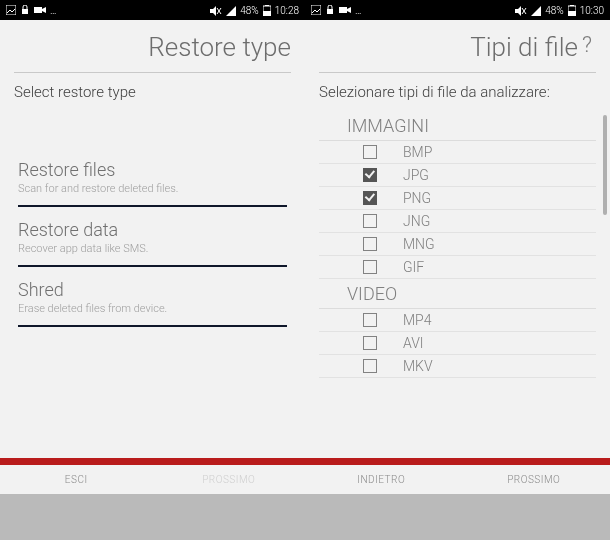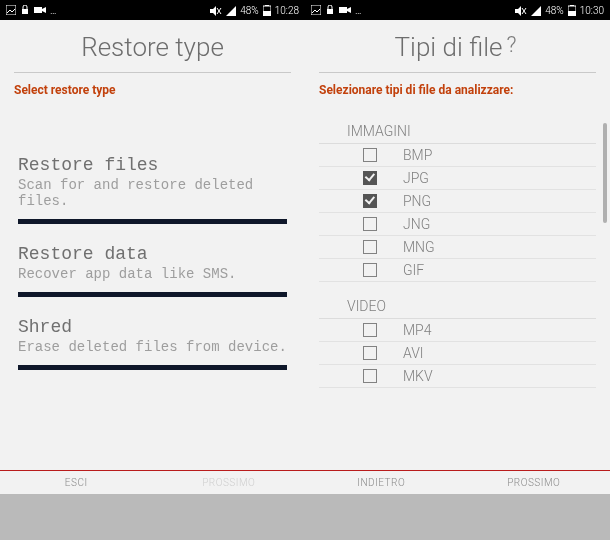--- a/index.html
+++ b/index.html
@@ -29,75 +29,72 @@
     font-size: 10px;
     padding: 0 6px;
     justify-content: space-between;
   }
   .status-left { display: flex; align-items: center; gap: 4px; }
   .status-right { display: flex; align-items: flex-end; gap: 4px; }
   .status-bar svg { display: block; }
   .header {
     padding: 12px 14px 6px 14px;
     display: flex;
-    justify-content: center;
+    justify-content: flex-end;
     align-items: flex-start;
   }
   .header-title {
     font-size: 26px;
     color: #6d6d6d;
     font-weight: 300;
   }
   .help-icon {
     font-size: 22px;
     color: #7d7d7d;
     padding: 0 4px;
   }
   .divider {
     height: 1px;
     background: #c9c9c9;
     margin: 4px 14px 10px 14px;
   }
   .subtitle {
     padding: 0 14px 8px 14px;
-    font-size: 12px;
-    color: #c2410c;
+    font-size: 15px;
+    color: #404040;
     line-height: 1.3;
-    font-weight: bold;
   }
   .content { flex: 1; overflow: hidden; position: relative; }
   .options {
     padding: 40px 18px 0 18px;
   }
   .option-item {
     padding: 8px 0 10px 0;
-    border-bottom: 5px solid #0f172a;
-    margin-bottom: 12px;
-    font-family: Liberation Mono, monospace;
+    border-bottom: 2px solid #0f172a;
+    margin-bottom: 4px;
   }
   .option-title {
     font-size: 18px;
     color: #707070;
     font-weight: 300;
     margin-bottom: 2px;
   }
   .option-desc {
-    font-size: 14px;
+    font-size: 11px;
     color: #9e9e9e;
   }
   .filetypes {
     padding: 0 14px;
     position: relative;
   }
   .cat {
     padding: 4px 0 4px 28px;
-    font-size: 14px;
+    font-size: 18px;
     color: #808080;
     border-bottom: 1px solid #dcdcdc;
-    margin-top: 12px;
   }
   .item {
     display: flex;
     align-items: center;
     padding: 3px 0 3px 44px;
     border-bottom: 1px solid #e2e2e2;
     gap: 26px;
   }
   .checkbox {
     width: 14px;
@@ -128,22 +125,22 @@
     position: absolute;
     right: 3px;
     top: 4px;
     width: 4px;
     height: 100px;
     background: #b0b0b0;
     border-radius: 2px;
   }
   .footer {
     display: flex;
-    height: 24px;
-    border-top: 1px solid #b91c1c;
+    height: 36px;
+    border-top: 7px solid #b91c1c;
   }
   .footer-btn {
     flex: 1;
     text-align: center;
     font-size: 10px;
     letter-spacing: 0.5px;
     color: #8a8a8a;
     display: flex;
     align-items: center;
     justify-content: center;

